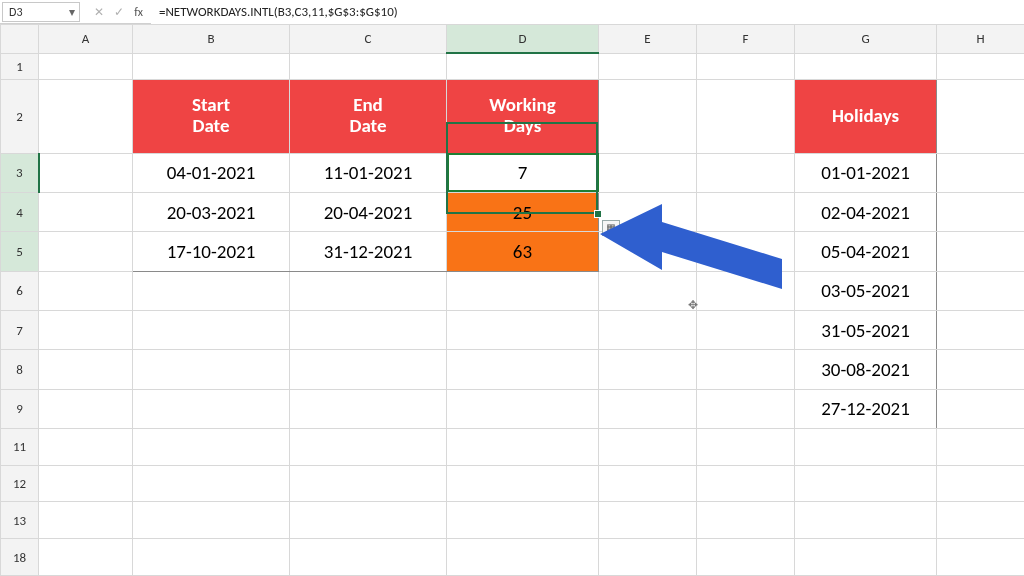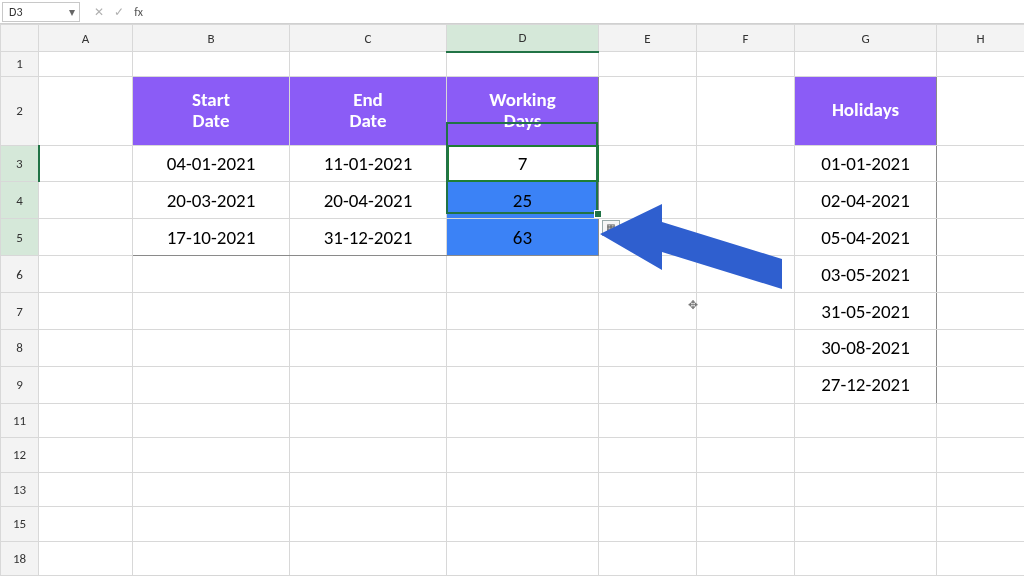--- a/index.html
+++ b/index.html
@@ -28,32 +28,32 @@
   col.c-BC { width: 157px; }
   col.c-D { width: 152px; }
   col.c-EF { width: 98px; }
   col.c-G { width: 142px; }
   col.c-H { width: 88px; }
   table.grid tr.row-data td { height: 28px; text-align: center; }
   table.grid tr.row-1 td { height: 20px; }
   table.grid tr.row-tall td { height: 30px; }
 
   
-  .hdr { background: #8b5cf6; color: #fff; font-weight: bold; font-size: 19px; line-height: 1.1; }
+  .hdr { background: #ef4444; color: #fff; font-weight: bold; font-size: 19px; line-height: 1.1; }
   .hdrRow td.hdr { height: 56px !important; }
   
   .bT { border-top: 1.5px solid #8a8a8a !important; }
   .bB { border-bottom: 1.5px solid #8a8a8a !important; margin-left: 12px; }
   .bL { border-left: 1.5px solid #8a8a8a !important; }
   .bR { border-right: 1.5px solid #8a8a8a !important; }
   .cellTxt { font-size: 19px; color: #000; }
 
   
   .sel-active { outline: 2px solid #1e7e34; outline-offset: -2px; background: #fff; }
-  .sel-fill { background: #3b82f6; }
+  .sel-fill { background: #f97316; }
   .sel-range { position: absolute; border: 2px solid #217346; pointer-events: none; }
   .fill-handle { position: absolute; width: 8px; height: 8px; background: #217346; border: 1px solid #fff; pointer-events: auto; cursor: crosshair; }
   .autofill-btn { position: absolute; width: 18px; height: 16px; border: 1px solid #9aa; background: #f5f5f5; font-size: 10px; text-align: center; line-height: 14px; color: #555; cursor: pointer; }
 
   
   .arrow-wrap { position: absolute; pointer-events: none; }
   svg { display: block; }
 
   
   .move-glyph { position: absolute; color: #777; font-size: 12px; pointer-events: none; }
@@ -64,20 +64,21 @@
 <div class="top-bar">
   <div class="name-box">
     <span>D3</span>
     <span class="dd">▾</span>
   </div>
   <div class="fb-icons">
     <span>✕</span>
     <span>✓</span>
     <span class="fx">fx</span>
   </div>
+  <input class="formula-input" value="=NETWORKDAYS.INTL(B3,C3,11,$G$3:$G$10)" style="">
 </div>
 
 <div class="grid-wrap">
 <table class="grid">
   <colgroup>
     <col class="c-rowlab">
         <col class="c-A">
         <col class="c-BC">
         <col class="c-BC">
         <col class="c-D">
@@ -232,31 +233,20 @@
           <td></td>
           <td></td>
           <td></td>
           <td></td>
           <td></td>
           <td></td>
           <td></td>
           <td></td>
         </tr>
   <tr class="row-data">
-          <td class="row-lab">15</td>
-          <td></td>
-          <td></td>
-          <td></td>
-          <td></td>
-          <td></td>
-          <td></td>
-          <td></td>
-          <td></td>
-        </tr>
-  <tr class="row-data">
           <td class="row-lab">18</td>
           <td></td>
           <td></td>
           <td></td>
           <td></td>
           <td></td>
           <td></td>
           <td></td>
           <td></td>
         </tr>

